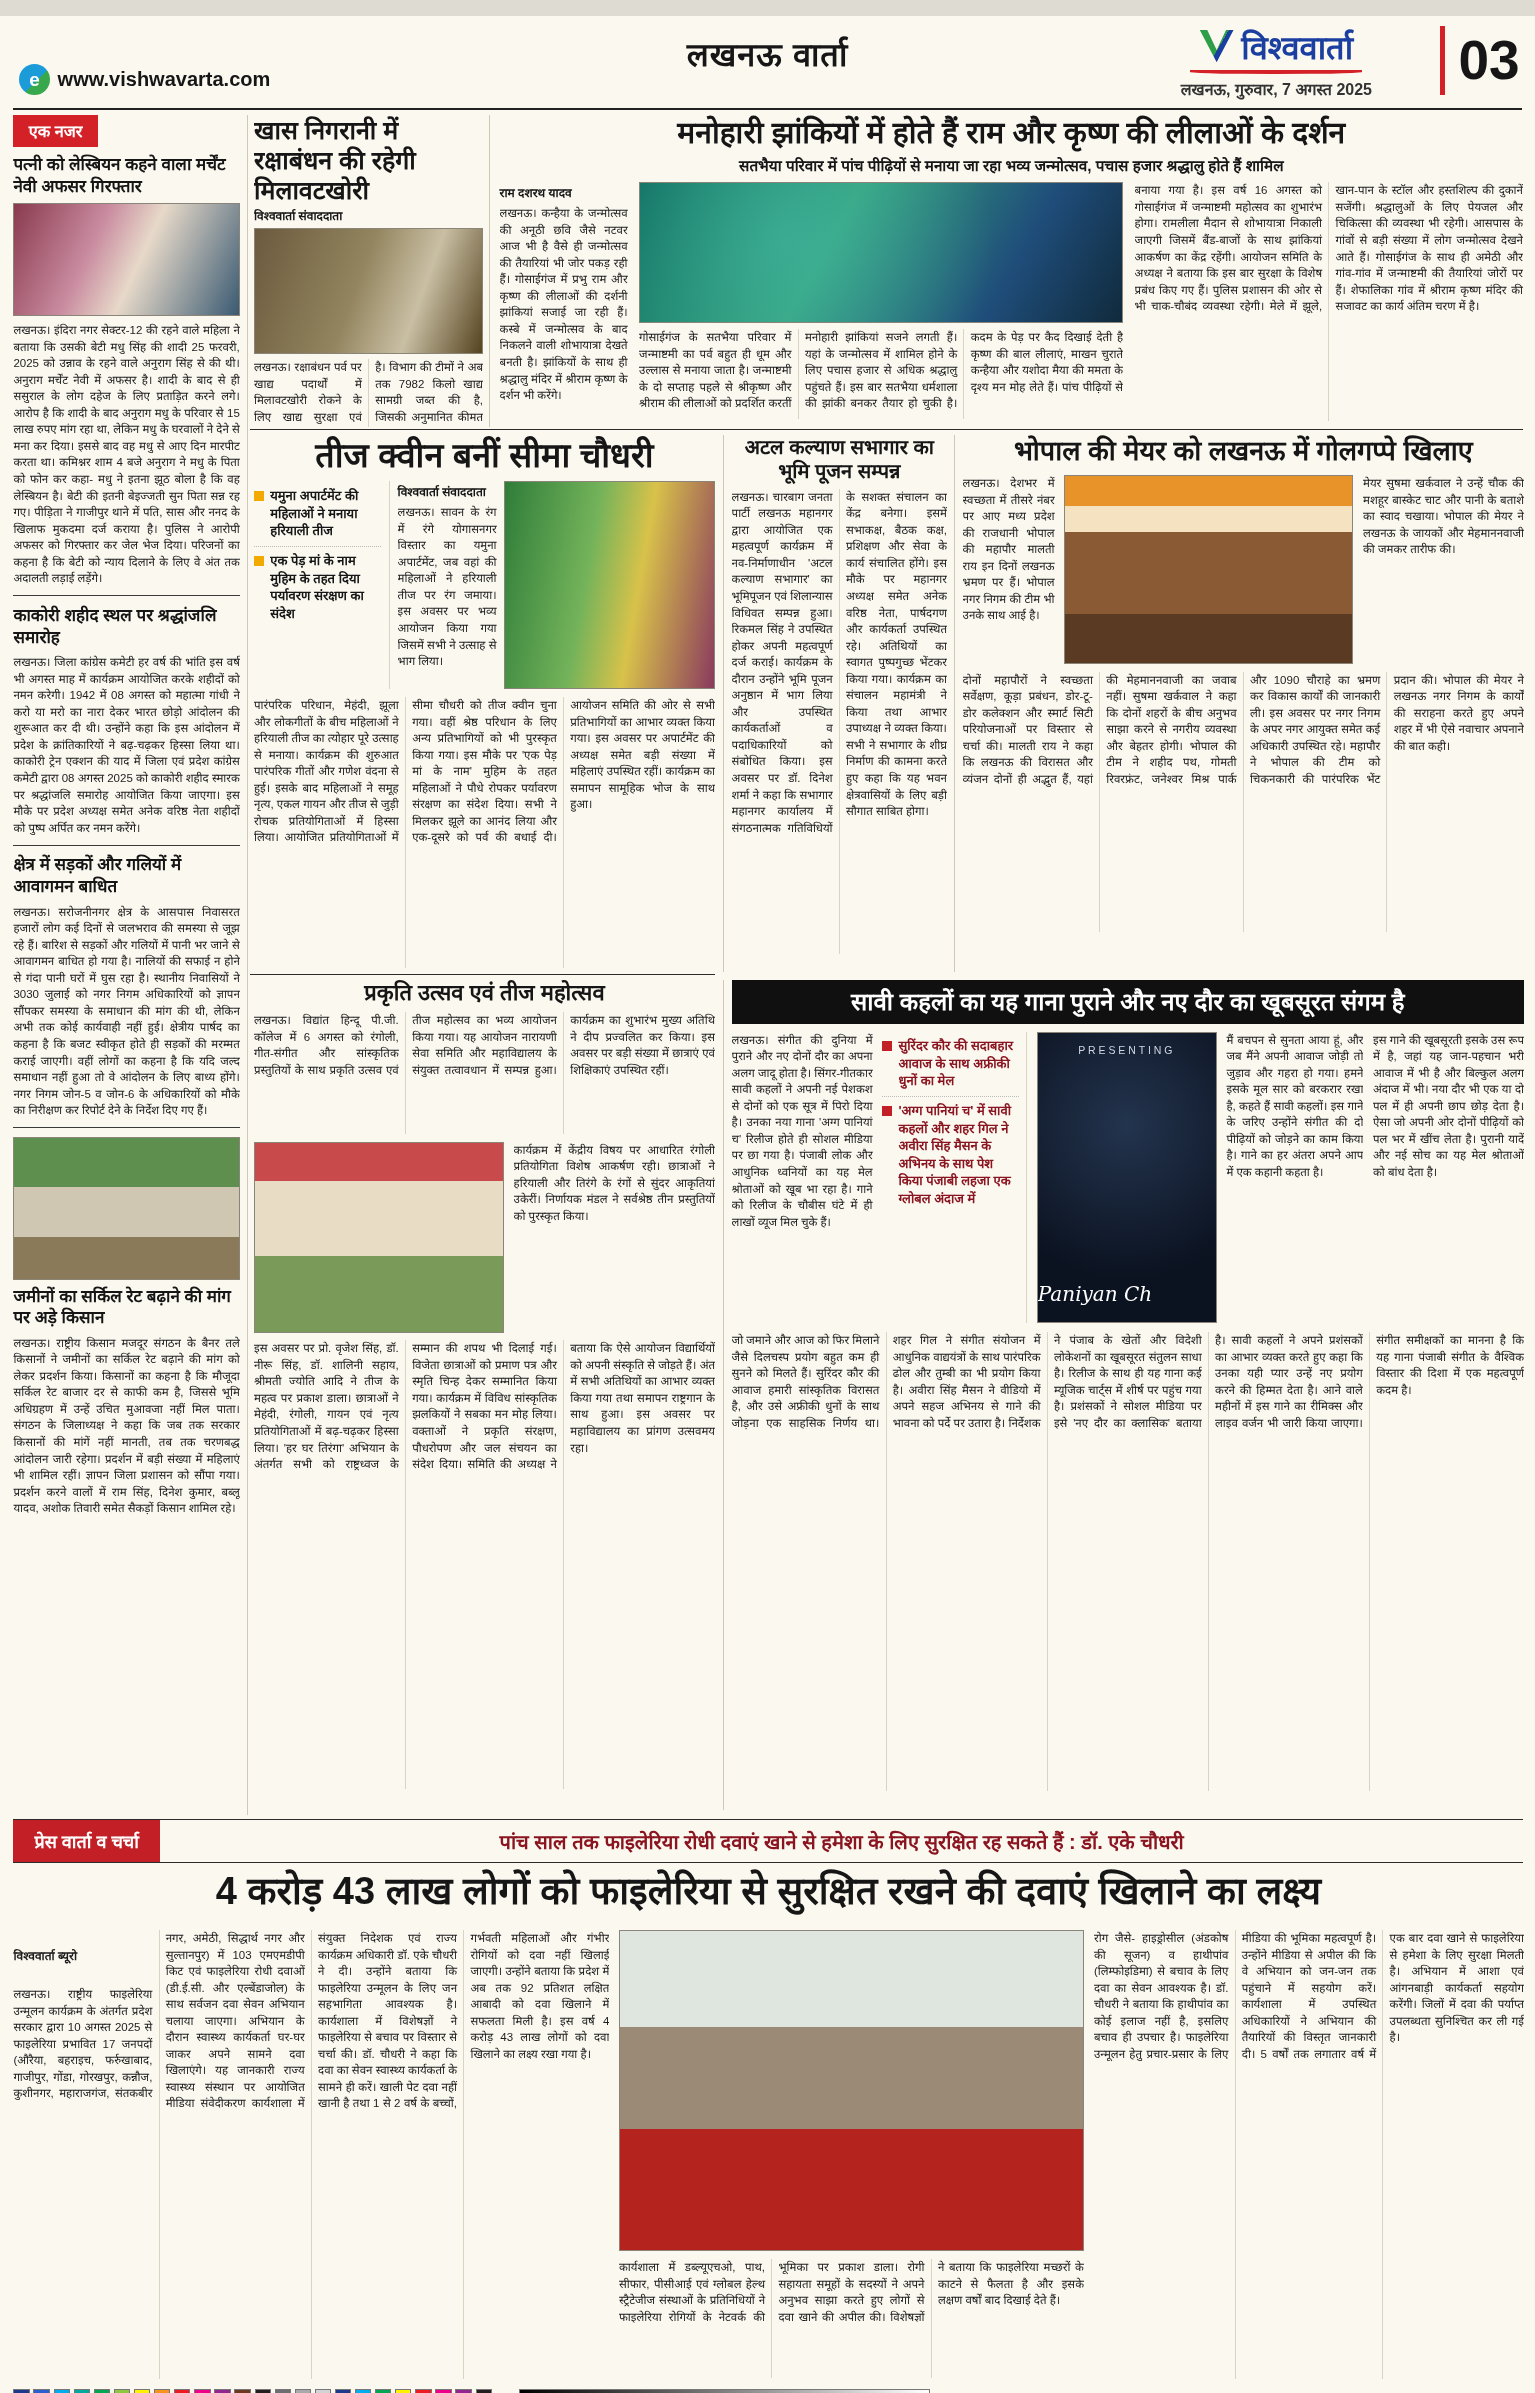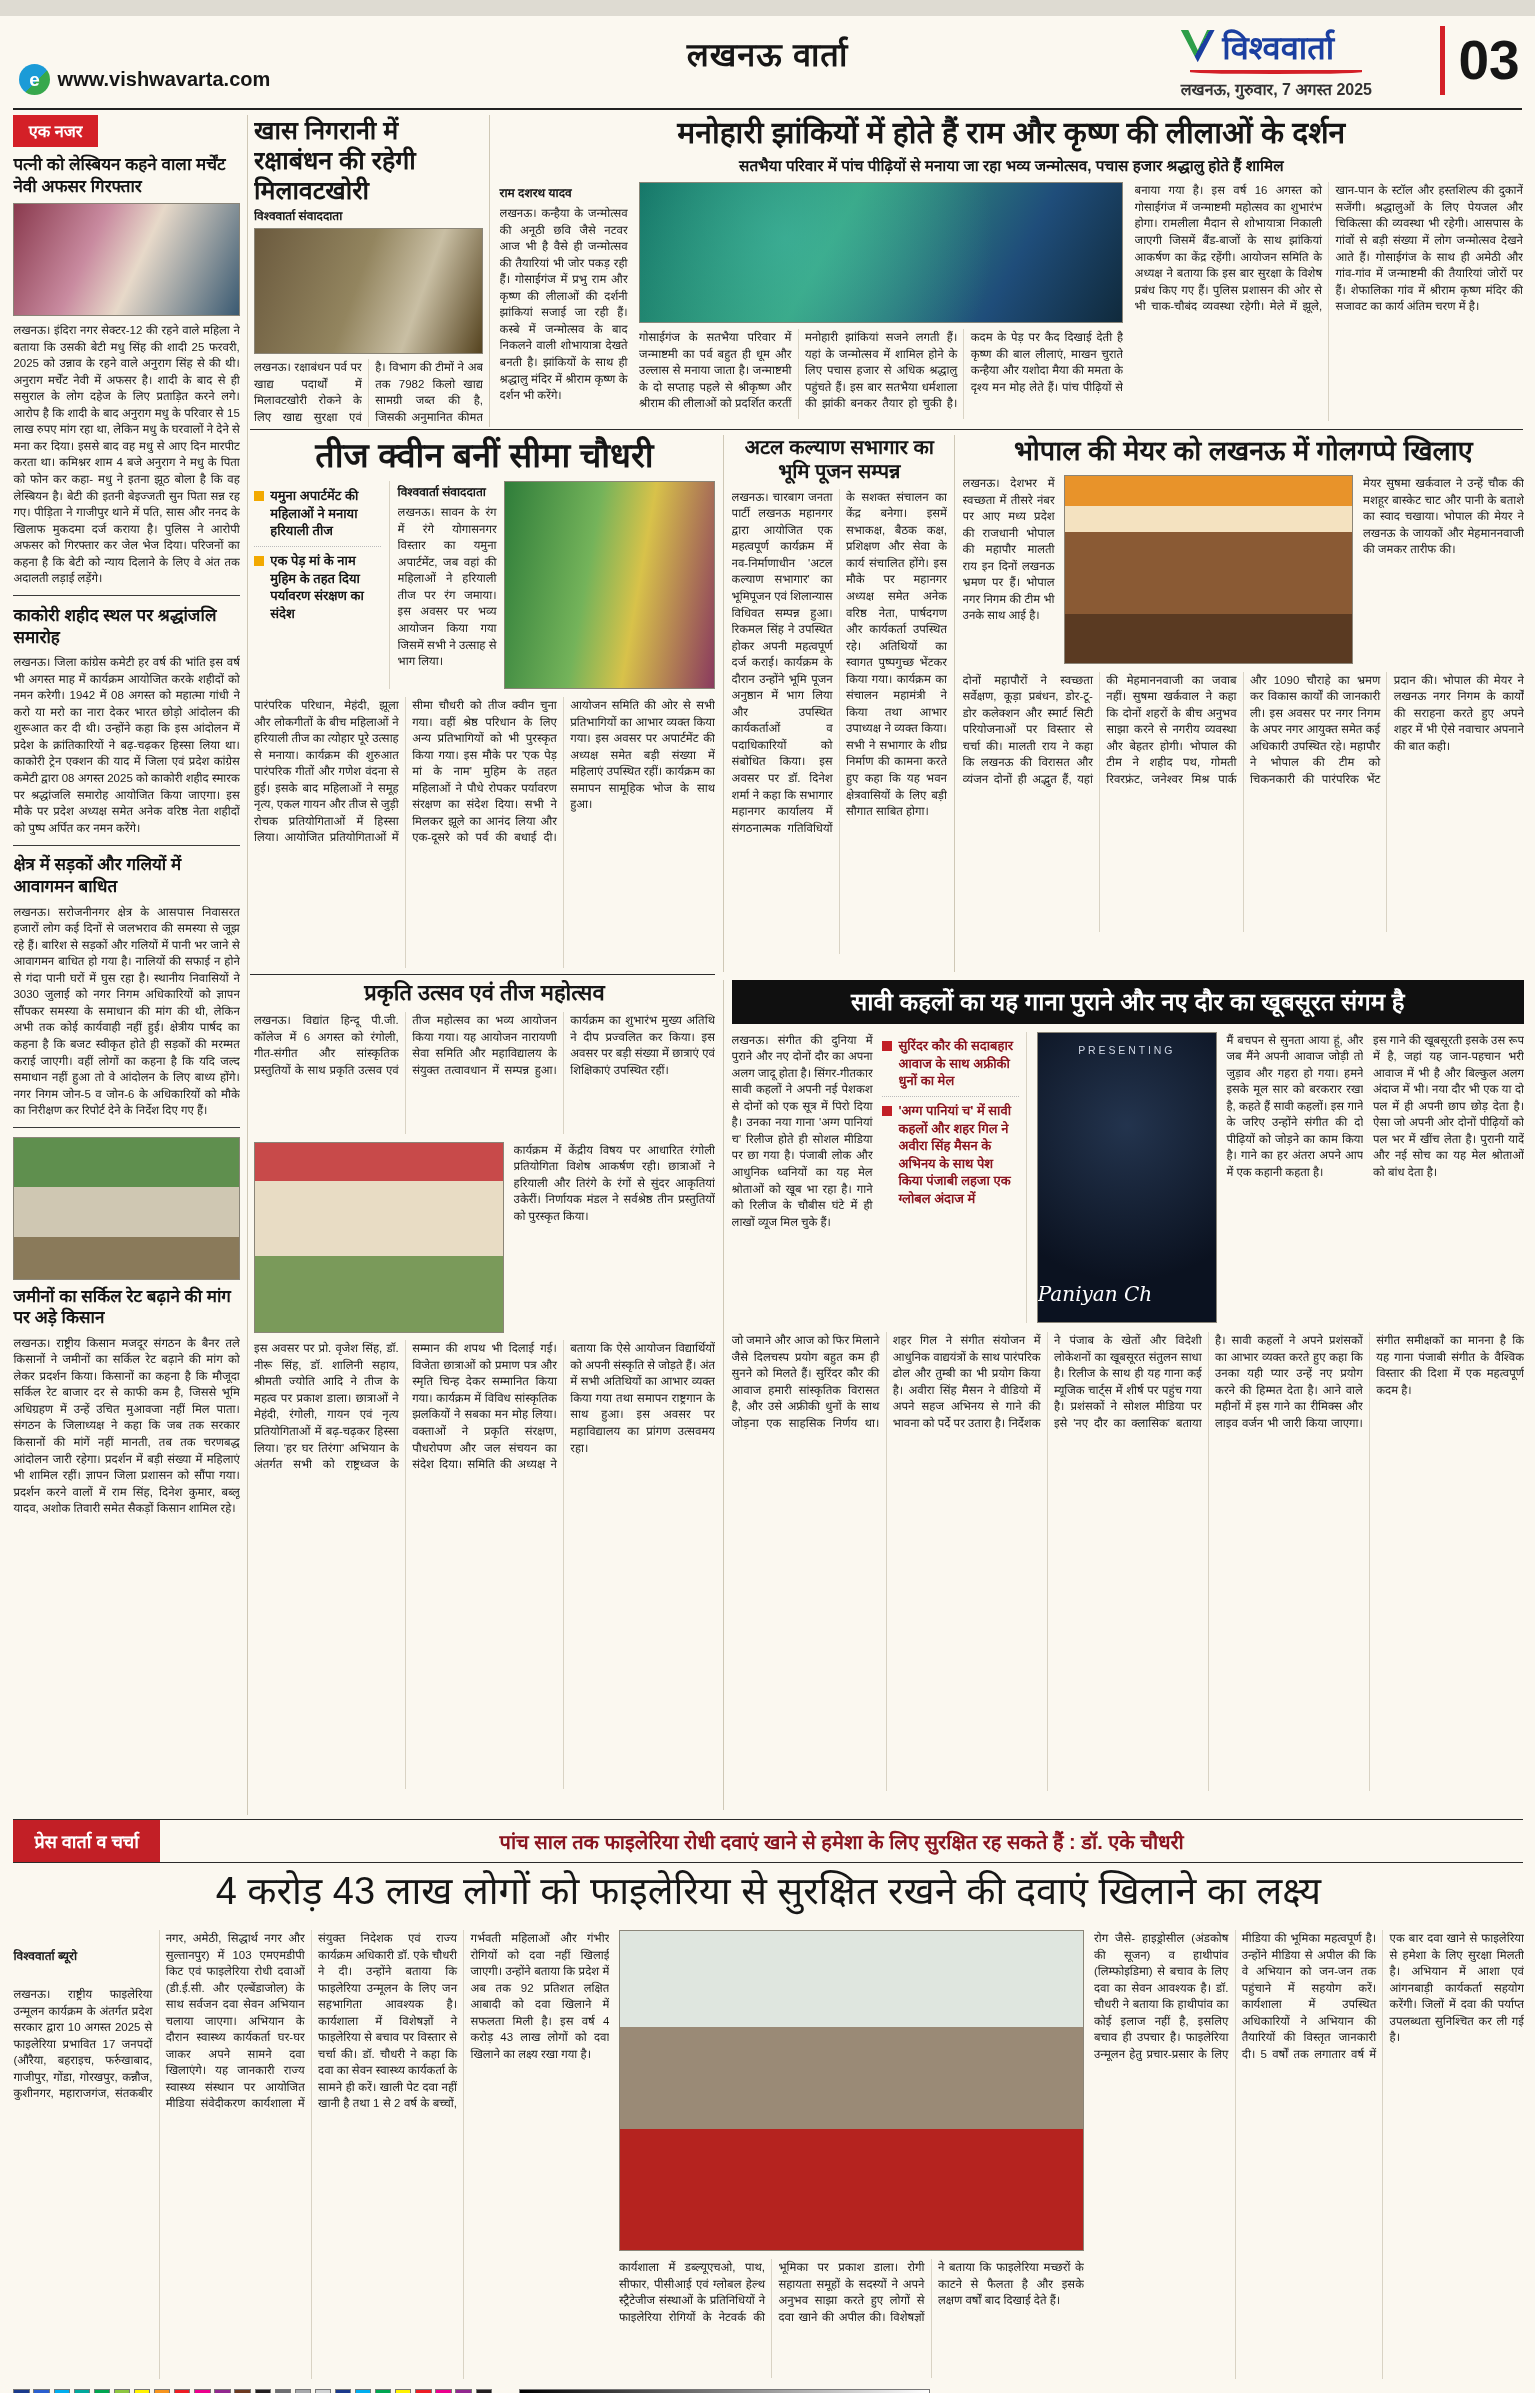--- a/index.html
+++ b/index.html
@@ -16,21 +16,21 @@
   .ph{border:1px solid #8a8578;overflow:hidden;position:relative}
   .hrl{position:absolute;height:0;border-top:1px solid #2b2b2b}
   hr.sep{border:none;border-top:1px solid #3a3a3a;margin:8.6px 0}
 
   
   .masthead{position:absolute;left:50%;transform:translateX(-50%);top:15.3px;font-size:32.5px;font-weight:bold;letter-spacing:1px}
   .siterow{position:absolute;left:19px;top:48px;display:flex;align-items:center;gap:7.6px}
   .elogo{width:31px;height:31px;border-radius:50%;background:linear-gradient(135deg,#1b9bd7 0 55%,#37a84c 55% 100%);color:#fff;font-weight:bold;font-size:19px;display:flex;align-items:center;justify-content:center}
   .siteurl{font-size:20px;font-weight:bold}
   .brandblock{position:absolute;right:163px;top:7.6px;text-align:center}
-  .brandrow{display:flex;align-items:center;gap:7.6px;}
+  .brandrow{display:flex;align-items:center;gap:7.6px;justify-content:center}
   .vmark{display:inline-block;width:34px;height:32.5px;background:linear-gradient(120deg,#2e9e49 0 55%,#1b3fa0 55% 100%);clip-path:polygon(0 0,22% 0,50% 62%,78% 0,100% 0,50% 100%)}
   .brandname{font-size:32.5px;font-weight:bold;color:#1b3fa0}
   .brandunder{height:3.8px;background:#d42027;border-radius:0 0 60% 60%;margin:1.9px 9.6px 3.8px}
   .dateline{font-size:16px;color:#333;font-weight:bold}
   .pagenum{position:absolute;right:15.3px;top:9.6px;height:69px;display:flex;align-items:center;border-left:5.7px solid #d42027;padding-left:13.4px;font-size:55px;font-weight:bold}
   .headrule{position:absolute;left:13.4px;right:13.4px;top:92px;border-top:2.4px solid #222}
 
   
   .sidebar{left:13.4px;top:99px;width:235px;height:1700px;border-right:1px solid #cfc8b6;padding-right:7.6px;overflow:hidden}
   .eklabel{display:inline-block;background:#d42027;color:#fff;font-weight:bold;font-size:16.3px;padding:4.8px 15.3px;margin-bottom:7.6px}
@@ -46,21 +46,21 @@
   .bullet:last-child{border-bottom:none}
   .bsq{flex:0 0 9.6px;width:9.6px;height:9.6px;margin-top:3.8px;background:#f2a900}
   .bsq.red{background:#c21f26}
   .bullet.maroon{color:#8a1520}
 
   .revhead{background:#101010;color:#fff;font-size:24px;font-weight:bold;text-align:center;padding:7.6px 5.7px;line-height:1.2}
 
   .pressband{left:13.4px;top:1803px;width:1510px;height:44px;border-top:1.9px solid #2b2b2b;border-bottom:1.9px solid #2b2b2b;display:flex;align-items:stretch}
   .presslabel{background:#c21f26;color:#fff;font-size:18px;font-weight:bold;display:flex;align-items:center;justify-content:center;padding:0 21px;white-space:nowrap}
   .pressquote{flex:1;display:flex;align-items:center;justify-content:center;color:#8a1520;font-size:20px;font-weight:bold;text-align:center;padding:0 9.6px}
-  .bighead{left:13.4px;top:1854px;width:1510px;font-size:38px;font-weight:normal;text-align:center;line-height:1.15}
+  .bighead{left:13.4px;top:1854px;width:1510px;font-size:38px;font-weight:bold;text-align:center;line-height:1.15}
 
   .albumtitle{position:absolute;left:0;right:0;bottom:15.3px;text-align:left;color:#fff;font-family:"DejaVu Serif","Liberation Serif",serif;font-style:italic;font-size:20px}
   .albumsub{position:absolute;left:0;right:0;top:11.5px;text-align:center;color:#cfd6e4;font-size:10.5px;letter-spacing:2.9px}
 
   .strip{left:13.4px;top:2373px;display:flex;gap:3.8px;align-items:center}
   .strip-sq{width:16.3px;height:14.3px;border:1px solid #777}
   .gradbar{width:411px;height:13.4px;margin-left:23px;background:linear-gradient(90deg,#000,#fff);border:1px solid #777}
 </style>
 </head>
 <body>

